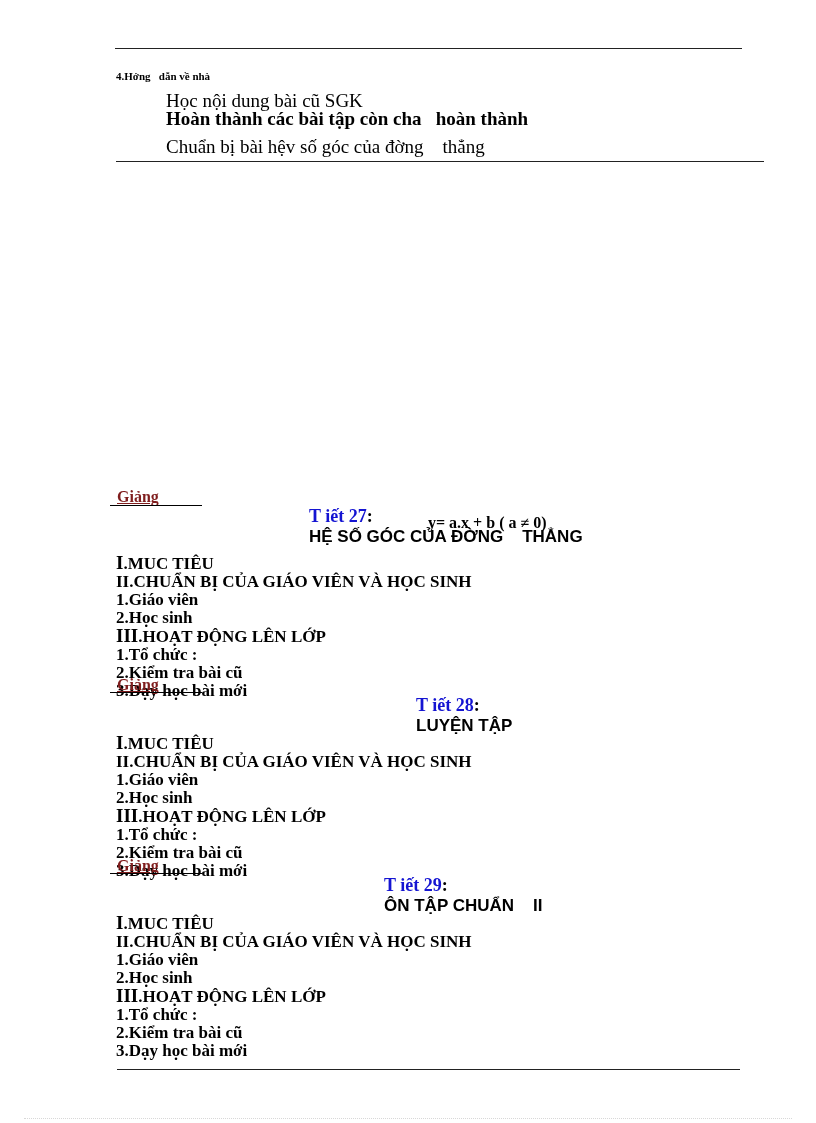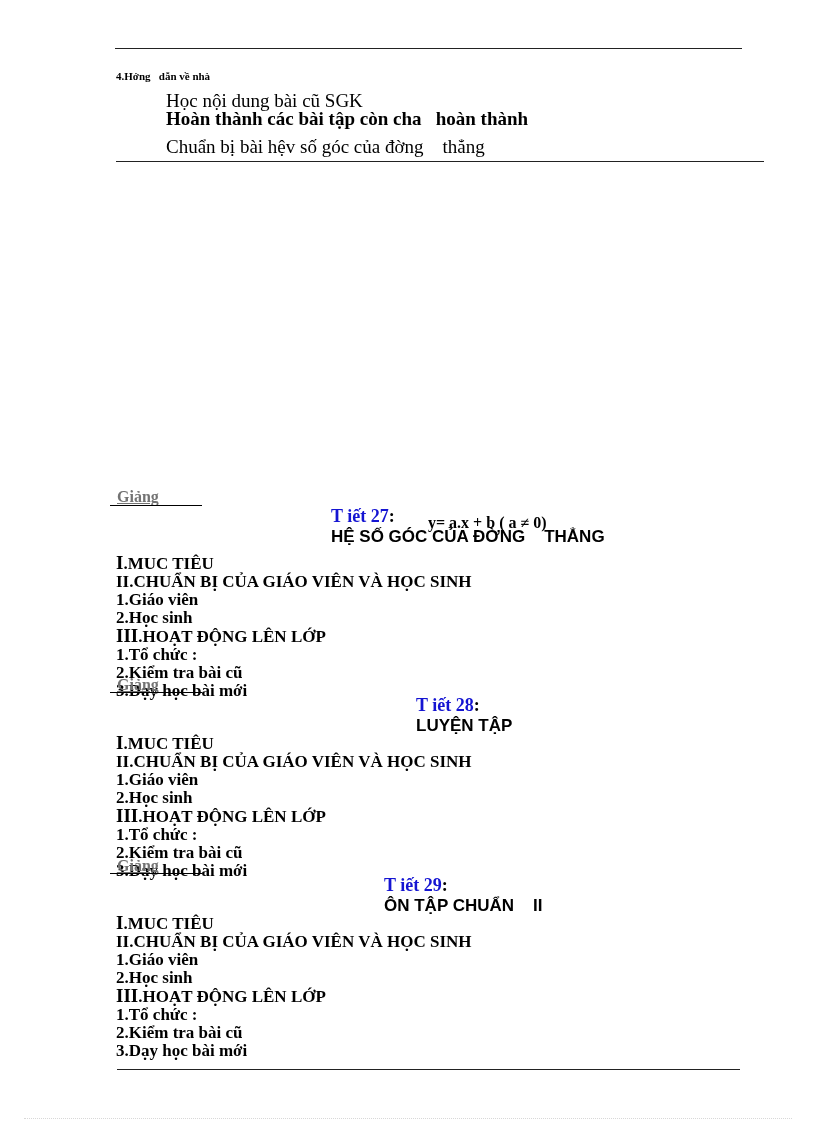--- a/index.html
+++ b/index.html
@@ -2,21 +2,21 @@
 <html><head>
   <meta charset="utf-8">
   <style>
     html, body { margin: 0; padding: 0; background: #ffffff; }
     body { width: 816px; height: 1123px; position: relative; overflow: hidden;
            font-family: "Liberation Serif", serif; color: #000; }
     .abs { position: absolute; white-space: pre; }
     .hr { position: absolute; height: 0; border-top: 1px solid #222; }
     .hw-title { font-weight: bold; font-size: 11px; }
     .hw-item { font-size: 19px; }
-    .giang { color: #737373; font-weight: bold; font-size: 16px; text-decoration: underline; }
+    .giang { color: #7f1d1d; font-weight: bold; font-size: 16px; text-decoration: underline; }
     .giang-line { position: absolute; height: 0; border-top: 1px solid #000; width: 92px; }
     .tiet { color: #1414d2; font-size: 18px; font-weight: bold; }
     .lesson-title { font-family: "Liberation Sans", sans-serif; font-weight: bold; font-size: 17px; color: #000; }
     .formula { font-weight: bold; font-size: 16px; }
     .ol { font-weight: bold; font-size: 17px; line-height: 18px; }
     .ol .roman-big { font-size: 19px; }
     .dotted { position: absolute; left: 24px; width: 768px; top: 1118px; border-top: 1px dotted #d8d8d8; }
   </style>
 </head>
 <body>
@@ -25,21 +25,21 @@
 
 <div class="abs hw-title" style="left:116px; top:70px;">4.Hớng   dẫn về nhà</div>
 <div class="abs hw-item" style="left:166px; top:90px;">Học nội dung bài cũ SGK</div>
 <div class="abs hw-item" style="left:166px; top:108px;font-weight:bold;">Hoàn thành các bài tập còn cha   hoàn thành</div>
 <div class="abs hw-item" style="left:166px; top:136px;">Chuẩn bị bài hệv số góc của đờng    thẳng</div>
 
 <div class="hr" style="left:116px; width:648px; top:161px;"></div>
 
 <div class="abs giang" style="left:117px; top:488px;">Giảng</div>
 <div class="giang-line" style="left:110px; top:505px;"></div>
-<div class="abs" style="left:323px; top:488px;">
+<div class="abs" style="left:301px; top:488px;">
   <span class="tiet">T iết 27</span><span class="tiet" style="color:#000">:</span>
   <span class="lesson-title">HỆ SỐ GÓC CỦA ĐỜNG    THẲNG</span>
 </div>
 <div class="abs formula" style="left:428px; top:514px;">y= a.x + b ( a ≠ 0)</div>
 
 <div class="abs ol" style="left:116px; top:536px;">
 <div><span class="roman-big">I</span><span>.MUC TIÊU</span></div><div><span>II</span><span>.CHUẨN BỊ CỦA GIÁO VIÊN VÀ HỌC SINH</span></div><div><span>1</span><span>.Giáo viên</span></div><div><span>2</span><span>.Học sinh</span></div><div><span class="roman-big">III</span><span>.HOẠT ĐỘNG LÊN LỚP</span></div><div><span>1</span><span>.Tổ chức :</span></div><div><span>2</span><span>.Kiểm tra bài cũ</span></div><div><span>3</span><span>.Dạy học bài mới</span></div>
 </div>
 
 <div class="abs giang" style="left:117px; top:676px;">Giảng</div>

